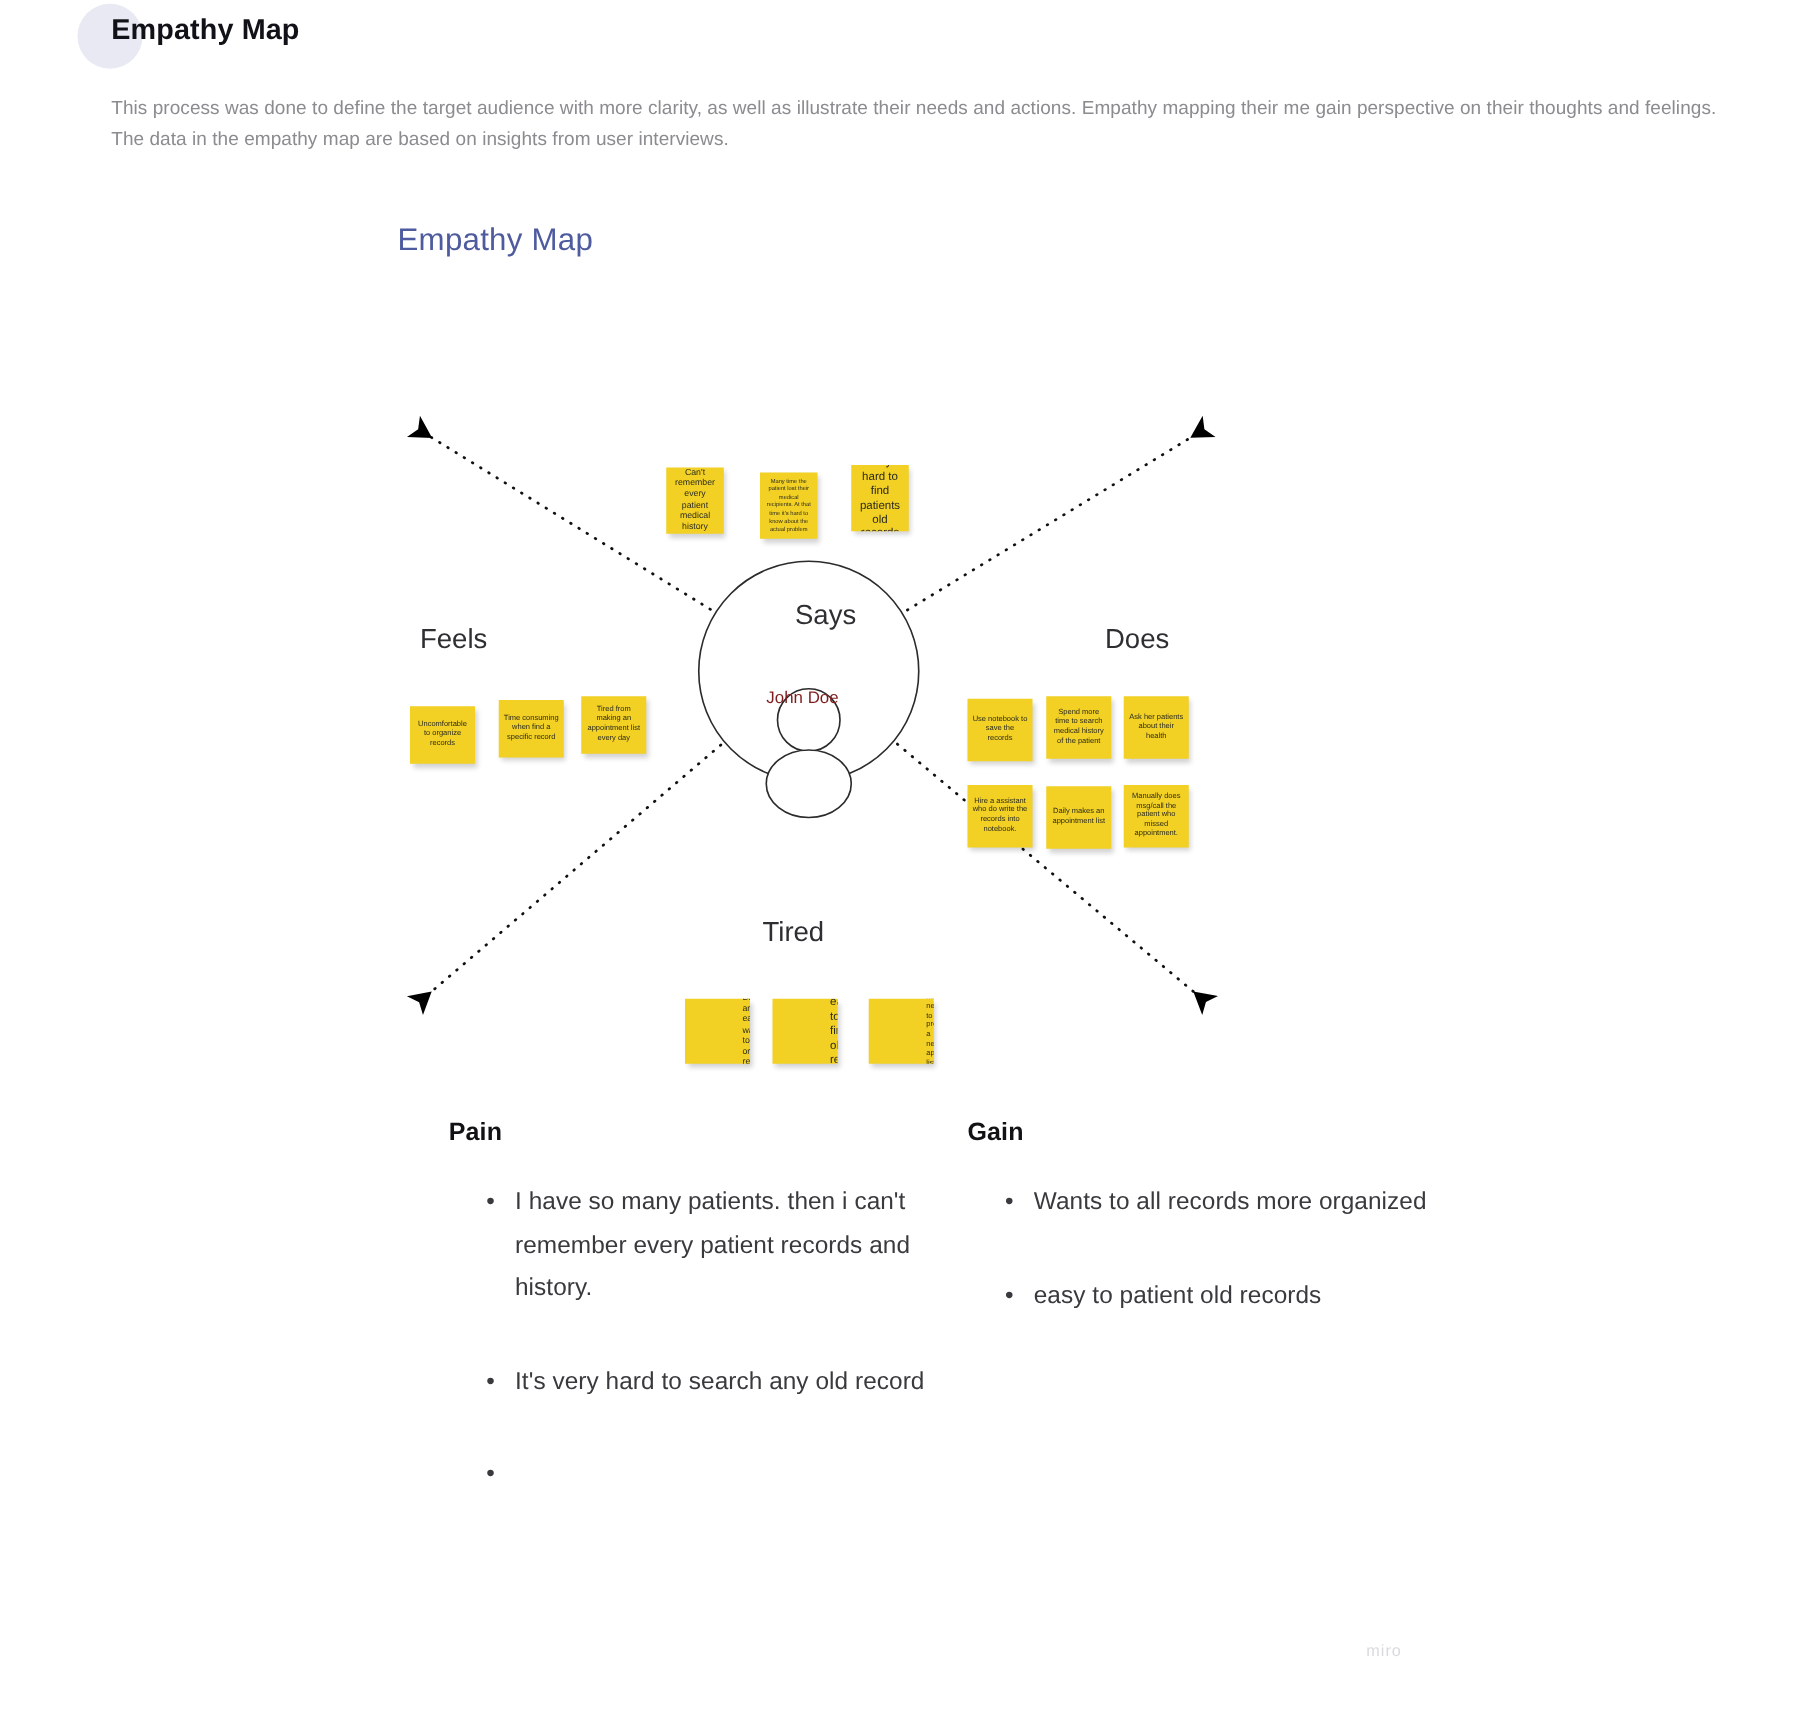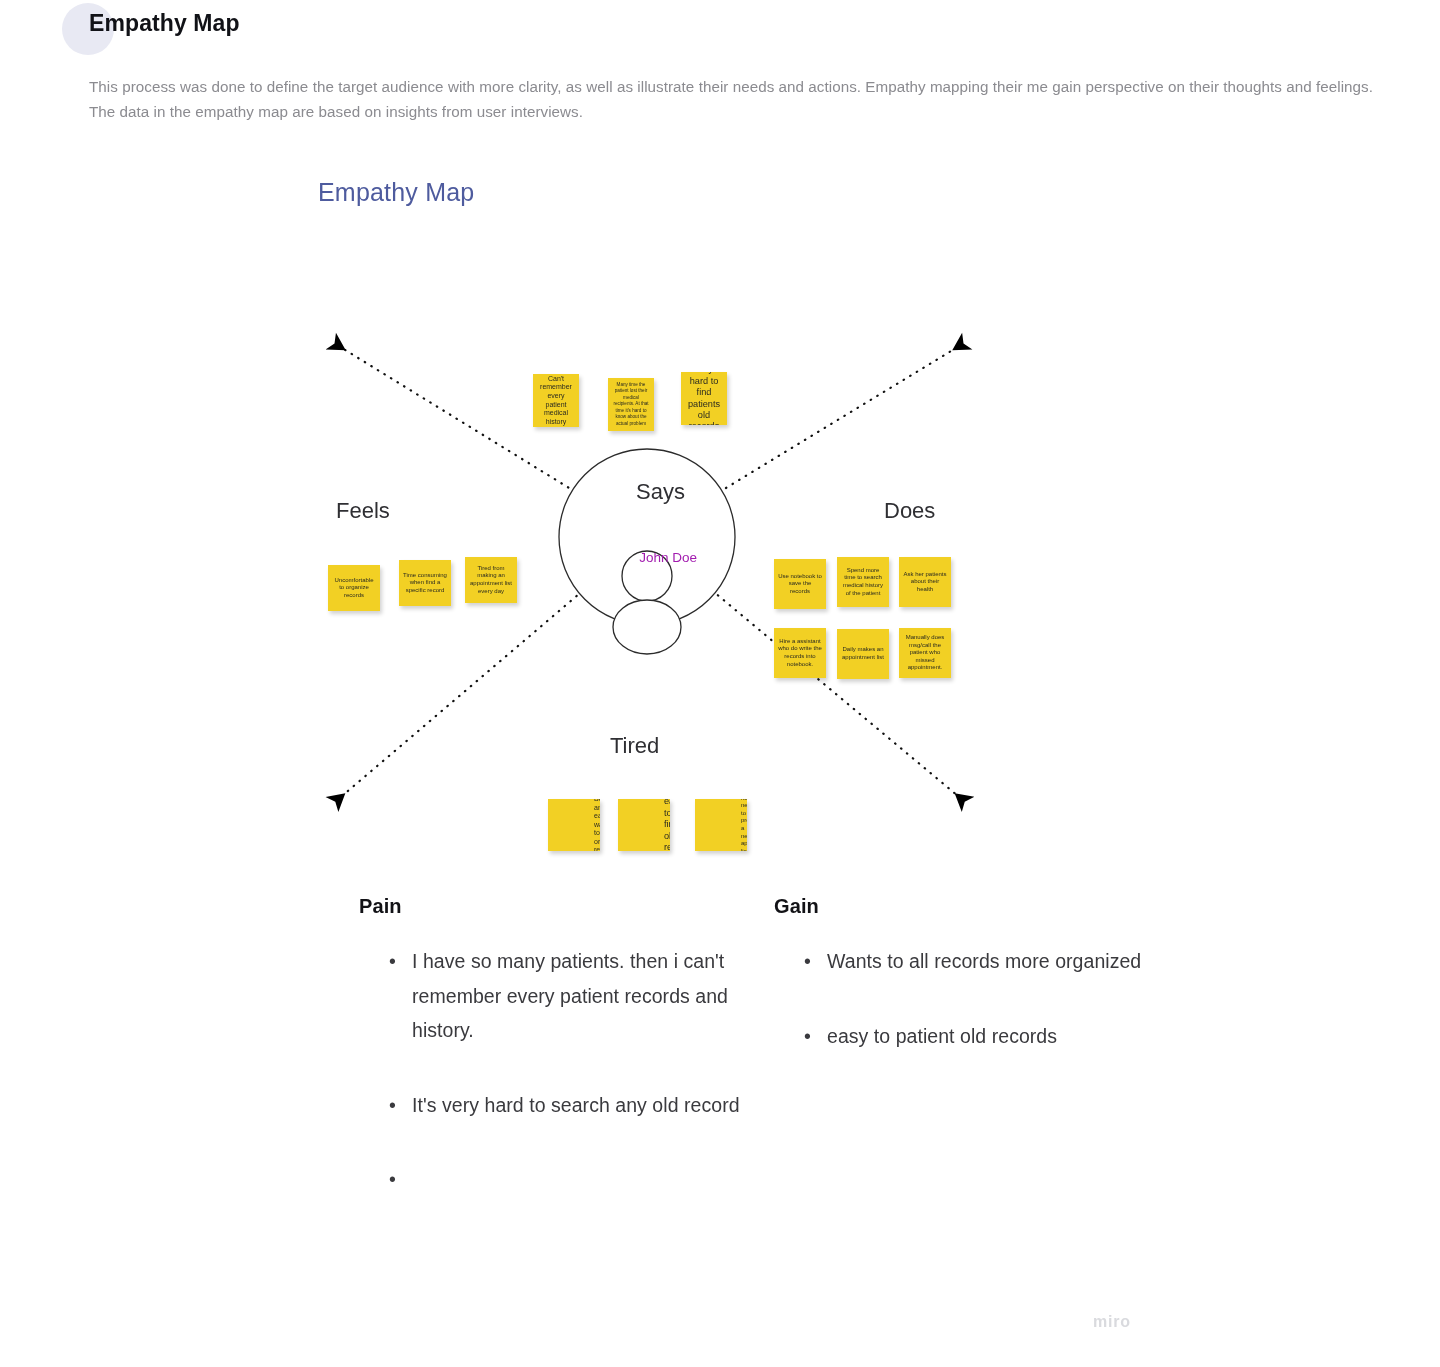--- a/index.html
+++ b/index.html
@@ -81,23 +81,23 @@
   }
   #label-feels  { left: 36px;  top: 258px; }
   #label-says   { left: 320px; top: 239px; margin-left: 16px; }
   #label-does   { left: 584px; top: 258px; }
   #label-thinks { left: 310px; top: 493px; }
 
   #persona-name {
     position: absolute;
     left: 287px; top: 310px;
     width: 110px;
-    text-align: right;
+    text-align: center;
     font-size: 13.5px;
-    color: #a21caf;
+    color: #7f1d1d;
   }
 
   
   .note {
     position: absolute;
     background: #f2d024;
     box-shadow: 2px 3px 4px rgba(0,0,0,0.18);
     display: flex;
     align-items: center;
     justify-content: center;
@@ -176,24 +176,23 @@
     left: 30px;
     top: 0;
     font-size: 19.5px;
     line-height: 34.5px;
     color: #3a3a3e;
   }
 
   #miro-watermark {
     position: absolute;
     left: 1093px; top: 1313px;
-    font-size: 16px;
+    font-size: 13px;
     color: #d9dade;
     letter-spacing: 0.8px;
-    font-weight: bold;
   }
 </style>
 </head>
 <body>
 
 <div id="page-header">
   <div id="title-blob"></div>
   <div id="page-title">Empathy Map</div>
   <div id="intro-paragraph">This process was done to define the target audience with more clarity, as well as illustrate their needs and actions. Empathy mapping their me gain perspective on their thoughts and feelings. The data in the empathy map are based on insights from user interviews.</div>
 </div>

